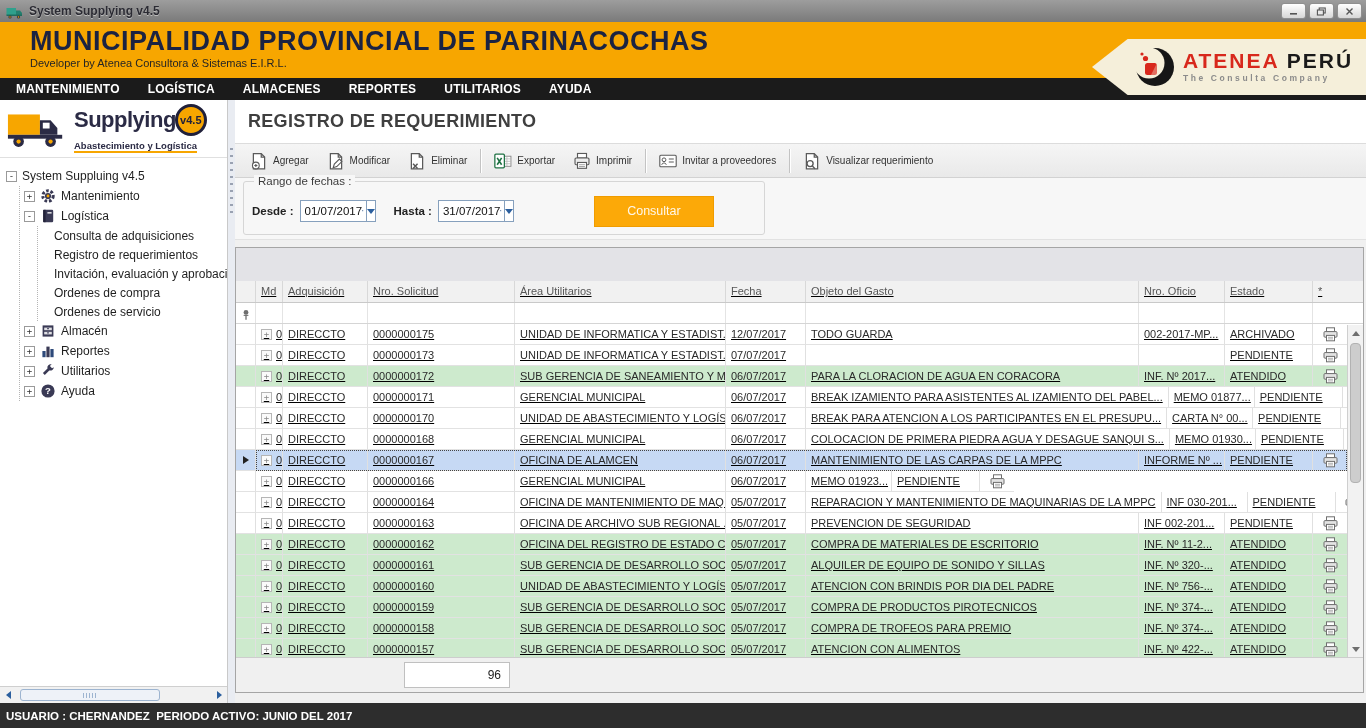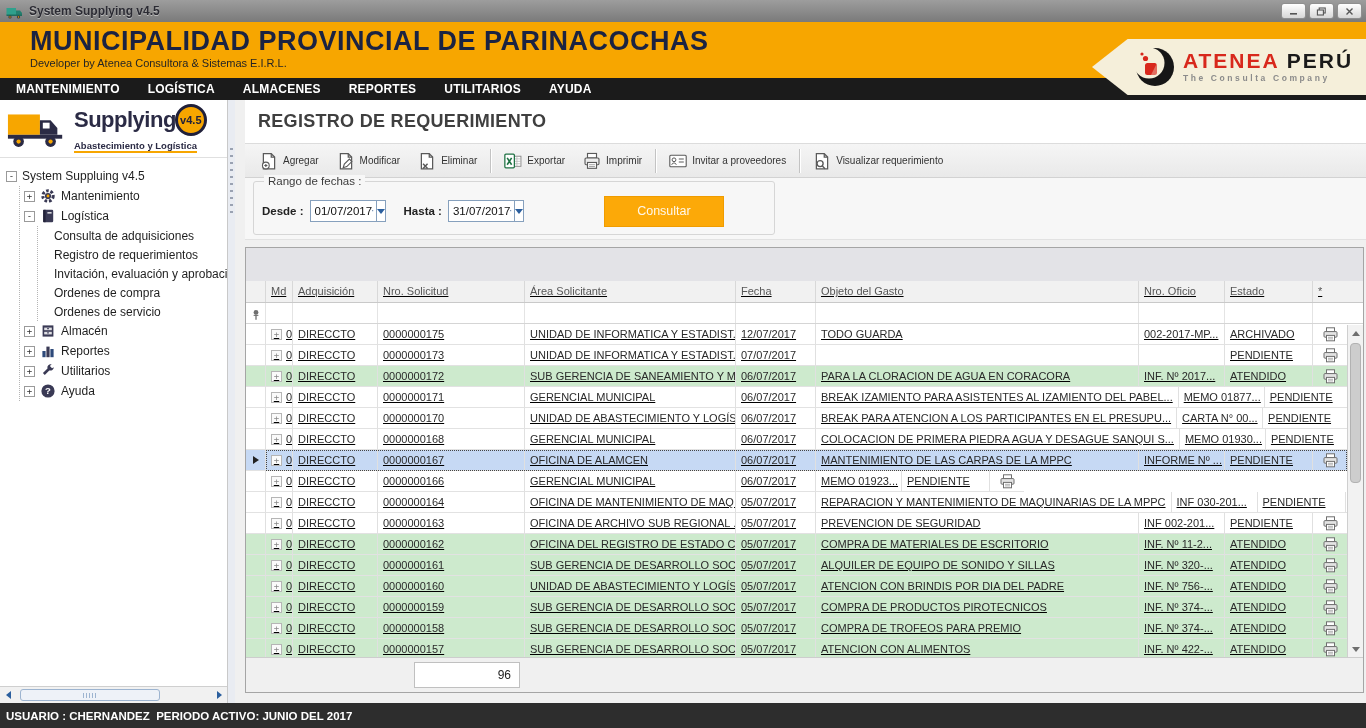--- a/index.html
+++ b/index.html
@@ -57,21 +57,21 @@
   .hs-thumb { position:absolute; left:20px; top:2px; width:140px; height:12px; background:#eef2f8; border:1px solid #9db4d0; border-radius:3px; }
   .hs-thumb::after { content:""; position:absolute; left:50%; top:3px; transform:translateX(-50%); width:14px; height:5px;
      background:repeating-linear-gradient(90deg,#9db4d0 0 1px,transparent 1px 3px); }
 
   
   .splitter { width:7px; background:#e9ecf2; position:relative; flex:none; }
   .splitter::before { content:""; position:absolute; top:48px; left:2px; width:3px; height:66px;
      background:repeating-linear-gradient(#9aa2b2 0 2px, transparent 2px 7px); }
 
   
-  .main { flex:1; display:flex; flex-direction:column; background:#f0f0f0; overflow:hidden;margin-left:10px; }
+  .main { flex:1; display:flex; flex-direction:column; background:#f0f0f0; overflow:hidden; }
   .page-head { height:44px; background:#fff; border-bottom:1px solid #dcdcdc; display:flex; align-items:center; padding-left:13px; flex:none; }
   .page-title { font-size:18px; font-weight:bold; color:#3f3f3f; letter-spacing:.3px; }
 
   .toolbar { height:34px; background:linear-gradient(#f5f5f5,#e9e9e9); border-bottom:1px solid #d2d2d2; display:flex; align-items:center; padding-left:6px; flex:none; }
   .tb-btn { display:flex; align-items:center; gap:5px; height:27px; padding:0 8px; border:1px solid transparent; background:transparent; font-family:inherit; font-size:10px; color:#333; cursor:default; }
   .tb-btn .tb-icon { width:18px; height:18px; display:flex; }
   .tb-btn .tb-icon svg { width:18px; height:18px; }
   .tb-sep { width:1px; height:24px; background:#c3c3c3; margin:0 4px; box-shadow:1px 0 0 #fff; }
 
   .filter-panel { height:62px; background:#f7f7f7; border-bottom:1px solid #e2e2e2; position:relative; flex:none; }
@@ -411,21 +411,21 @@
       </div>
 
       <div class="grid-zone">
         <div class="grid">
           <div class="group-panel"></div>
           <div class="grid-header">
               <div class="gh-cell" style="width: 20px;"></div>
               <div class="gh-cell col0">Md</div>
               <div class="gh-cell col1">Adquisición</div>
               <div class="gh-cell col2">Nro. Solicitud</div>
-              <div class="gh-cell col3">Área Solicitante</div>
+              <div class="gh-cell col3">Área Utilitarios</div>
               <div class="gh-cell col4">Fecha</div>
               <div class="gh-cell col5">Objeto del Gasto</div>
               <div class="gh-cell col6">Nro. Oficio</div>
               <div class="gh-cell col7">Estado</div>
               <div class="gh-cell col8">*</div>
             </div>
           <div class="filter-row">
               <div class="fr-cell" style="width: 20px; display: flex; align-items: center; justify-content: center;">
                 <span style="width:10px;height:12px;display:inline-block"><svg viewBox="0 0 10 12">
                     <circle cx="5" cy="3.4" r="2.4" fill="#6f6f6f"></circle>

